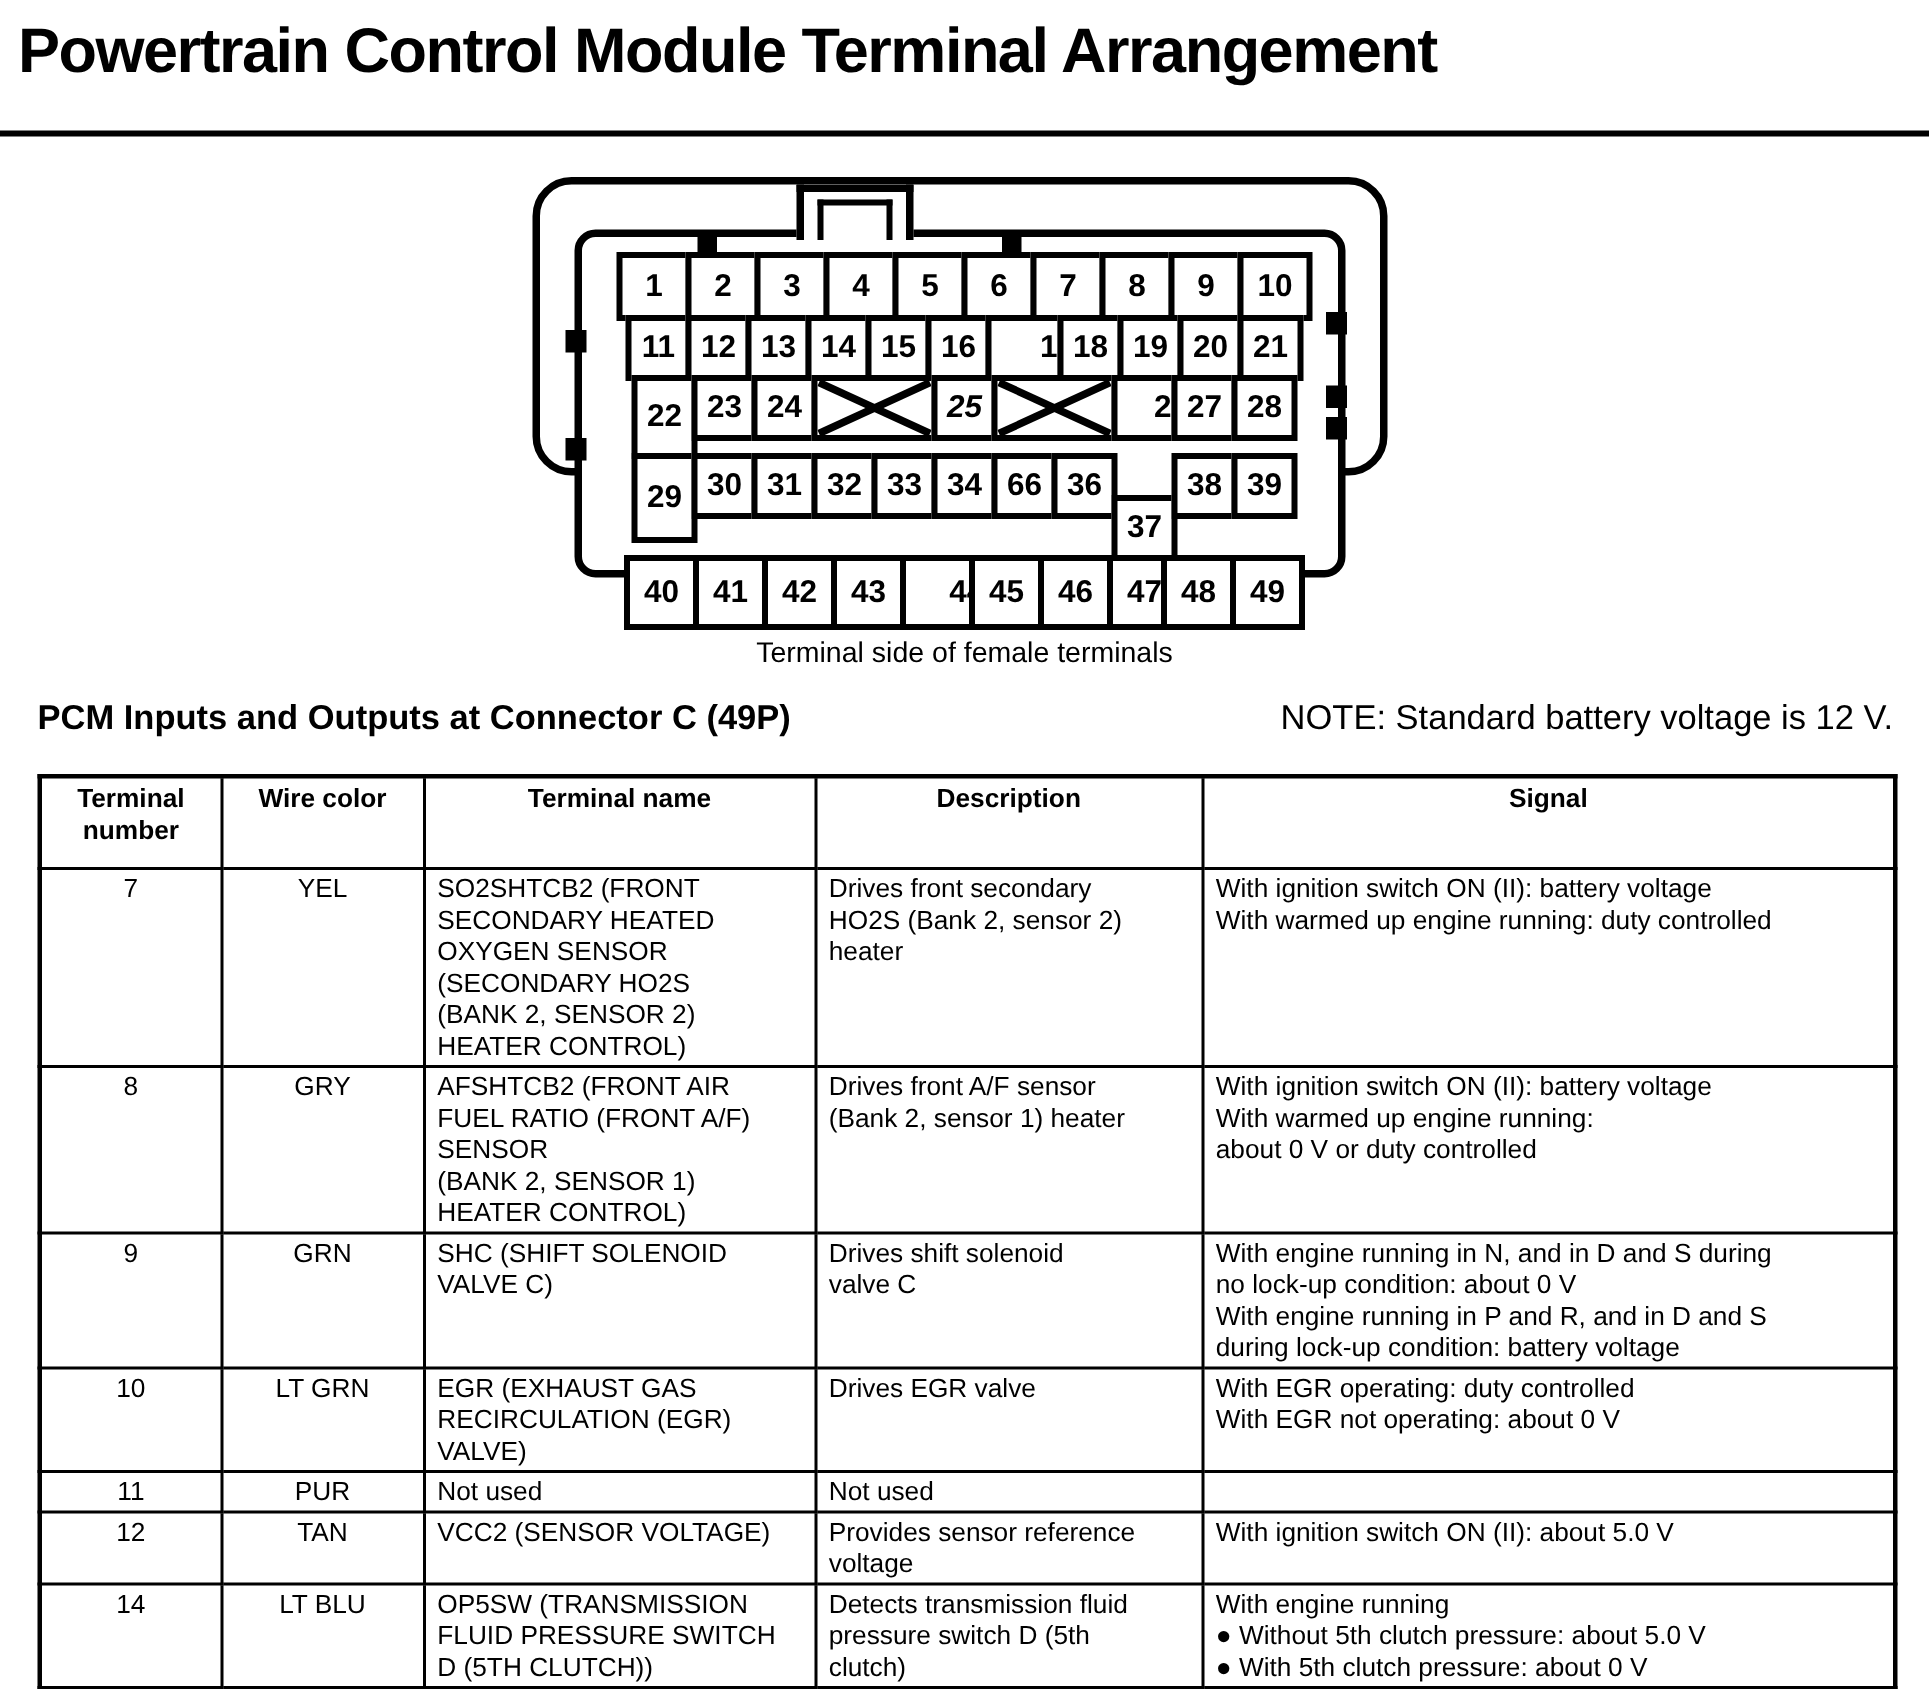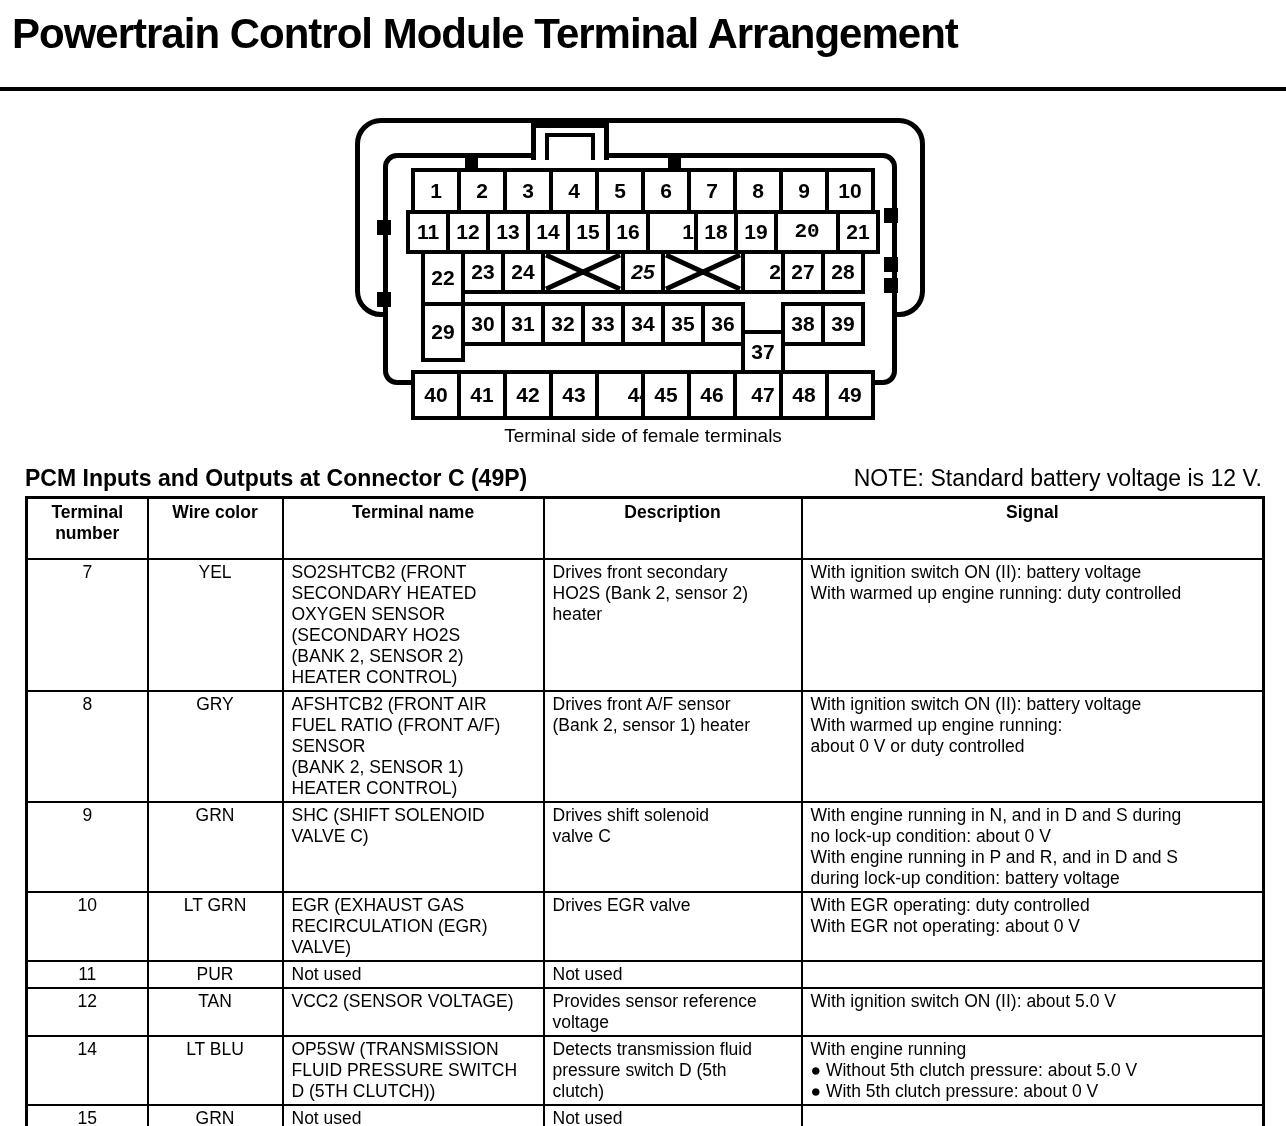--- a/index.html
+++ b/index.html
@@ -49,21 +49,21 @@
   }
   .t-cell + .t-cell { margin-left:-4px; }
   .t-cell.crossed { padding:0; }
   .t-cell.crossed svg { display:block; width:100%; height:100%; }
 
   .caption { text-align:center; font-size:19px; margin-top:10px; }
 
   
   .section-row {
     display:flex; justify-content:space-between; align-items:center;
-    margin:18px 24px 4px 25px;
+    margin:18px 24px 24px 25px;
   }
   .section-heading { font-weight:bold; font-size:23px; }
   .note { font-size:23px; }
 
   
   table.pcm {
     border-collapse:collapse; table-layout:fixed;
     margin-left:25px; width:1237px;
     border:3px solid #000;
     font-size:17.5px; line-height:21px;
@@ -117,21 +117,21 @@
       <div class="t-row">
         <div class="t-cell" style="width: 44px; height: 44px;">11</div>
         <div class="t-cell" style="width: 44px; height: 44px;">12</div>
         <div class="t-cell" style="width: 44px; height: 44px;">13</div>
         <div class="t-cell" style="width: 44px; height: 44px;">14</div>
         <div class="t-cell" style="width: 44px; height: 44px;">15</div>
         <div class="t-cell" style="width: 44px; height: 44px;">16</div>
         <div class="t-cell" style="width: 44px; height: 44px; padding-left: 44px;">17</div>
         <div class="t-cell" style="width: 44px; height: 44px;">18</div>
         <div class="t-cell" style="width: 44px; height: 44px;">19</div>
-        <div class="t-cell" style="width: 66px; height: 44px; font-family: Liberation Mono, monospace;">20</div>
+        <div class="t-cell" style="width: 44px; height: 44px;">20</div>
         <div class="t-cell" style="width: 44px; height: 44px;">21</div>
       </div>
       <div class="t-row">
         <div class="t-cell" style="width: 44px; height: 56px;">22</div>
         <div class="t-cell" style="width: 44px; height: 44px;">23</div>
         <div class="t-cell" style="width: 44px; height: 44px;">24</div>
         <div class="t-cell crossed" style="width: 84px; height: 44px;">
           <svg viewBox="0 0 76 36" preserveAspectRatio="none">
             <line x1="1" y1="1" x2="75" y2="35" stroke="#000" stroke-width="5"></line>
             <line x1="75" y1="1" x2="1" y2="35" stroke="#000" stroke-width="5"></line>
@@ -148,35 +148,35 @@
         <div class="t-cell" style="width: 44px; height: 44px;">27</div>
         <div class="t-cell" style="width: 44px; height: 44px;">28</div>
       </div>
       <div class="t-row">
         <div class="t-cell" style="width: 44px; height: 60px;">29</div>
         <div class="t-cell" style="width: 44px; height: 44px;">30</div>
         <div class="t-cell" style="width: 44px; height: 44px;">31</div>
         <div class="t-cell" style="width: 44px; height: 44px;">32</div>
         <div class="t-cell" style="width: 44px; height: 44px;">33</div>
         <div class="t-cell" style="width: 44px; height: 44px;">34</div>
-        <div class="t-cell" style="width: 44px; height: 44px;">35</div>
+        <div class="t-cell" style="width: 44px; height: 44px;">66</div>
         <div class="t-cell" style="width: 44px; height: 44px;">36</div>
         <div class="t-cell" style="width: 44px; height: 44px; margin-top: 28px;">37</div>
         <div class="t-cell" style="width: 44px; height: 44px;">38</div>
         <div class="t-cell" style="width: 44px; height: 44px;">39</div>
       </div>
       <div class="t-row">
         <div class="t-cell" style="width: 50px; height: 50px;">40</div>
         <div class="t-cell" style="width: 50px; height: 50px;">41</div>
         <div class="t-cell" style="width: 50px; height: 50px;">42</div>
         <div class="t-cell" style="width: 50px; height: 50px;">43</div>
         <div class="t-cell" style="width: 50px; height: 50px; padding-left: 39px;">44</div>
         <div class="t-cell" style="width: 50px; height: 50px;">45</div>
         <div class="t-cell" style="width: 50px; height: 50px;">46</div>
-        <div class="t-cell" style="width: 50px; height: 50px; padding-left: 10px;">47</div>
+        <div class="t-cell" style="width: 40px; height: 50px; padding-left: 10px;">47</div>
         <div class="t-cell" style="width: 50px; height: 50px;">48</div>
         <div class="t-cell" style="width: 50px; height: 50px;">49</div>
       </div>
     </div>
 </div>
 
 <div class="caption">Terminal side of female terminals</div>
 
 <div class="section-row">
   <div class="section-heading">PCM Inputs and Outputs at Connector C (49P)</div>

